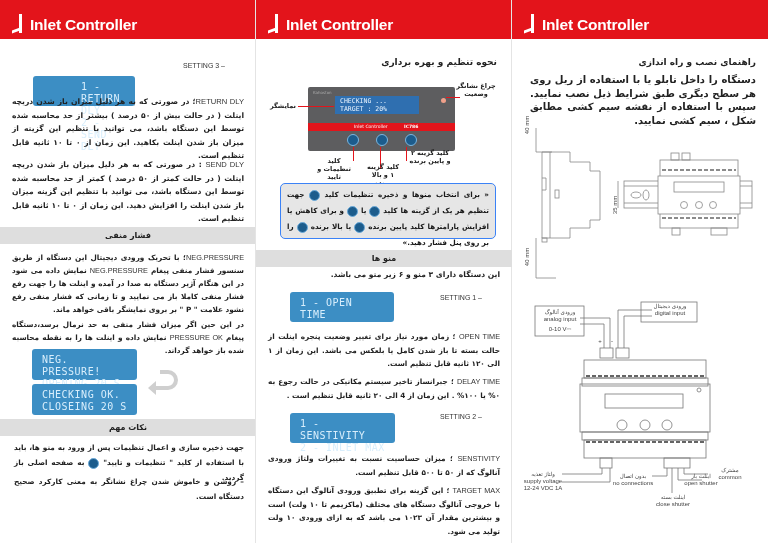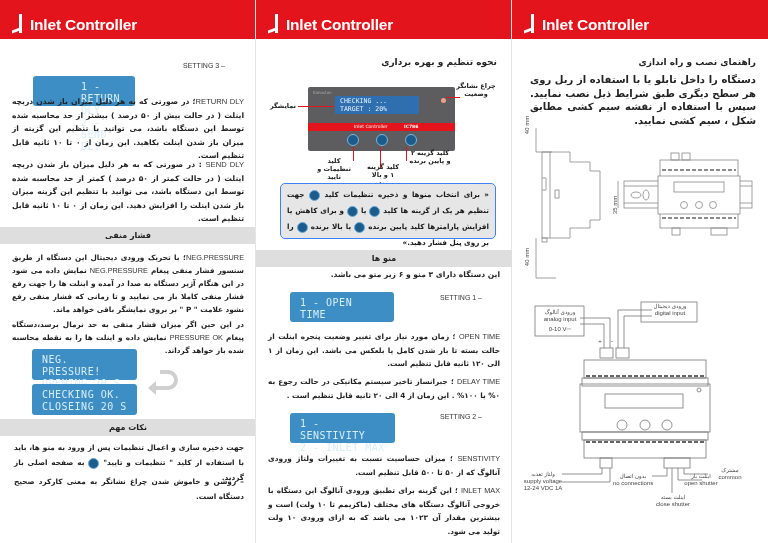--- a/index.html
+++ b/index.html
@@ -147,21 +147,21 @@
 <div class="lcd" style="left:290px; top:413px; width:105px; height:30px;">
   <div>1 - SENSTIVITY</div>
   <div>2 - INLET MAX</div>
 </div>
 <div class="setting-label" style="left:440px; top:413px;">SETTING 2 –</div>
 
 <div class="para rtl" style="left:268px; top:452px; width:232px; font-size:7.3px; line-height:13.5px;">
   <span class="en">SENSTIVITY</span><span> ؛ میزان حساسیت نسبت به تغییرات ولتاژ ورودی آنالوگ که از ۵۰ تا ۵۰۰ قابل تنظیم است.</span>
 </div>
 <div class="para rtl" style="left:268px; top:484px; width:232px; font-size:7.3px; line-height:13.5px;">
-  <span class="en">INLET MAX</span><span> ؛ این گزینه برای تطبیق ورودی آنالوگ این دستگاه با خروجی آنالوگ دستگاه های مختلف (ماکزیمم تا ۱۰ ولت) است و بیشترین مقدار آن ۱۰۲۳ می باشد که به ازای ورودی ۱۰ ولت تولید می شود.</span>
+  <span class="en">TARGET MAX</span><span> ؛ این گزینه برای تطبیق ورودی آنالوگ این دستگاه با خروجی آنالوگ دستگاه های مختلف (ماکزیمم تا ۱۰ ولت) است و بیشترین مقدار آن ۱۰۲۳ می باشد که به ازای ورودی ۱۰ ولت تولید می شود.</span>
 </div>
 
 <div class="panel p3">
   <div class="header">
     <div class="logo">
       <span class="logo-mark"></span>
       <span class="logo-text">Inlet Controller</span>
     </div>
   </div>
   <div class="title" style="right:12px; top:57px;">راهنمای نصب و راه اندازی</div>

